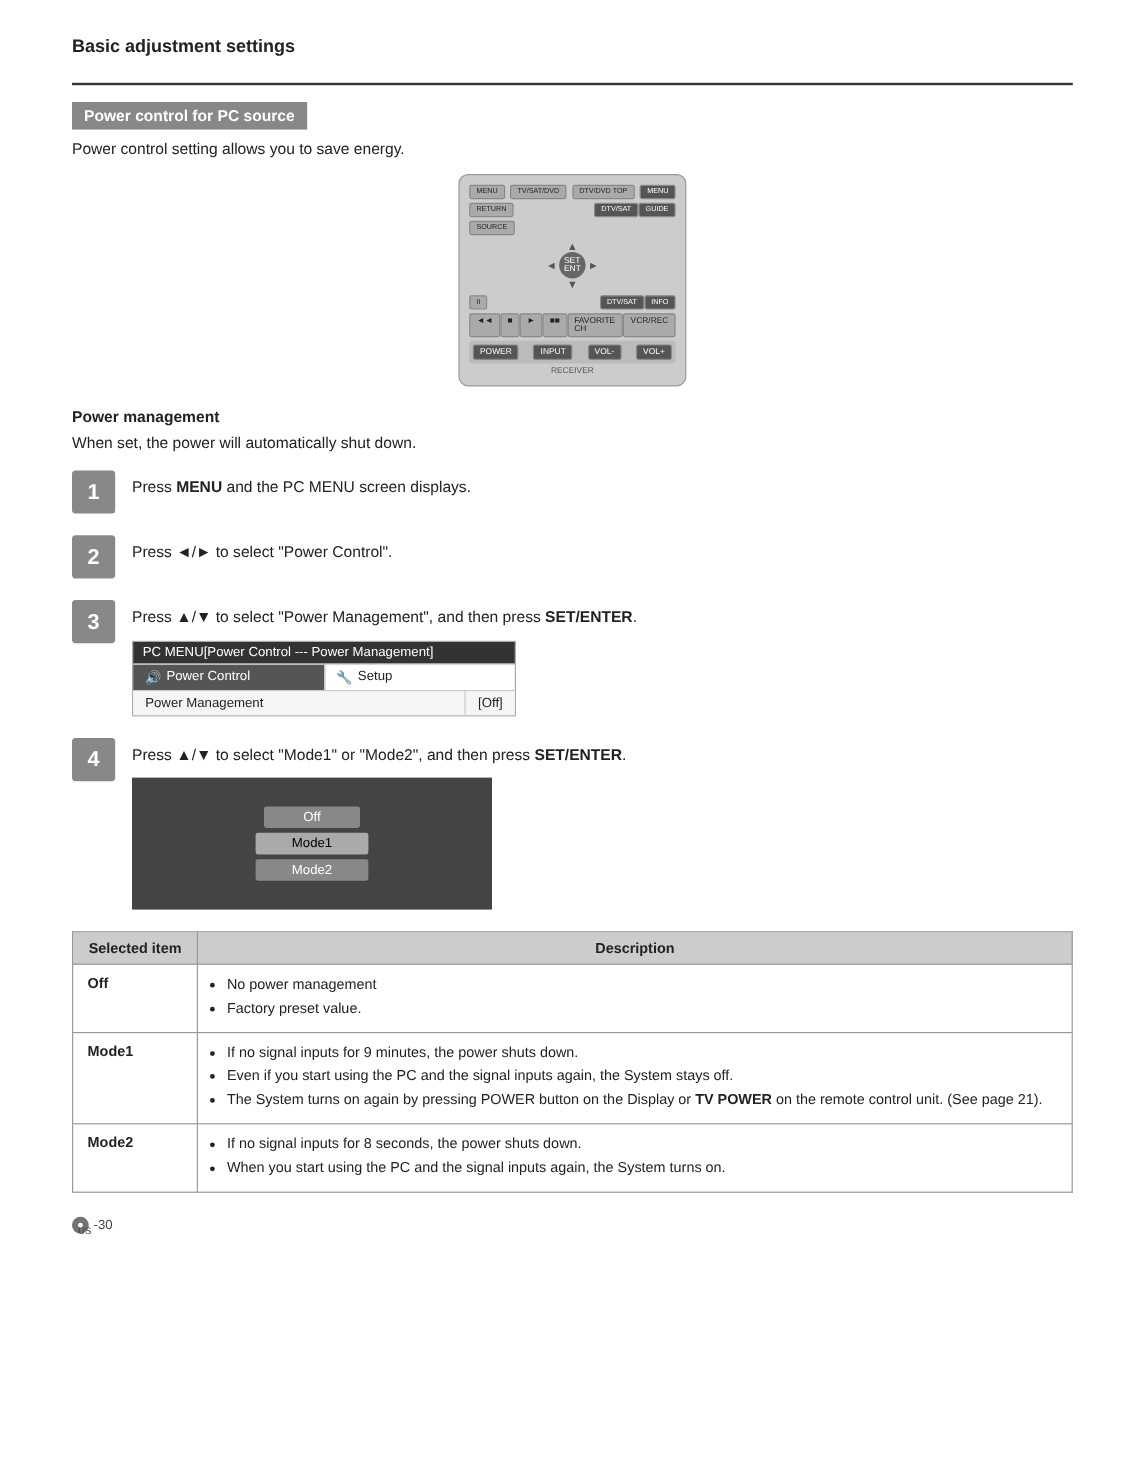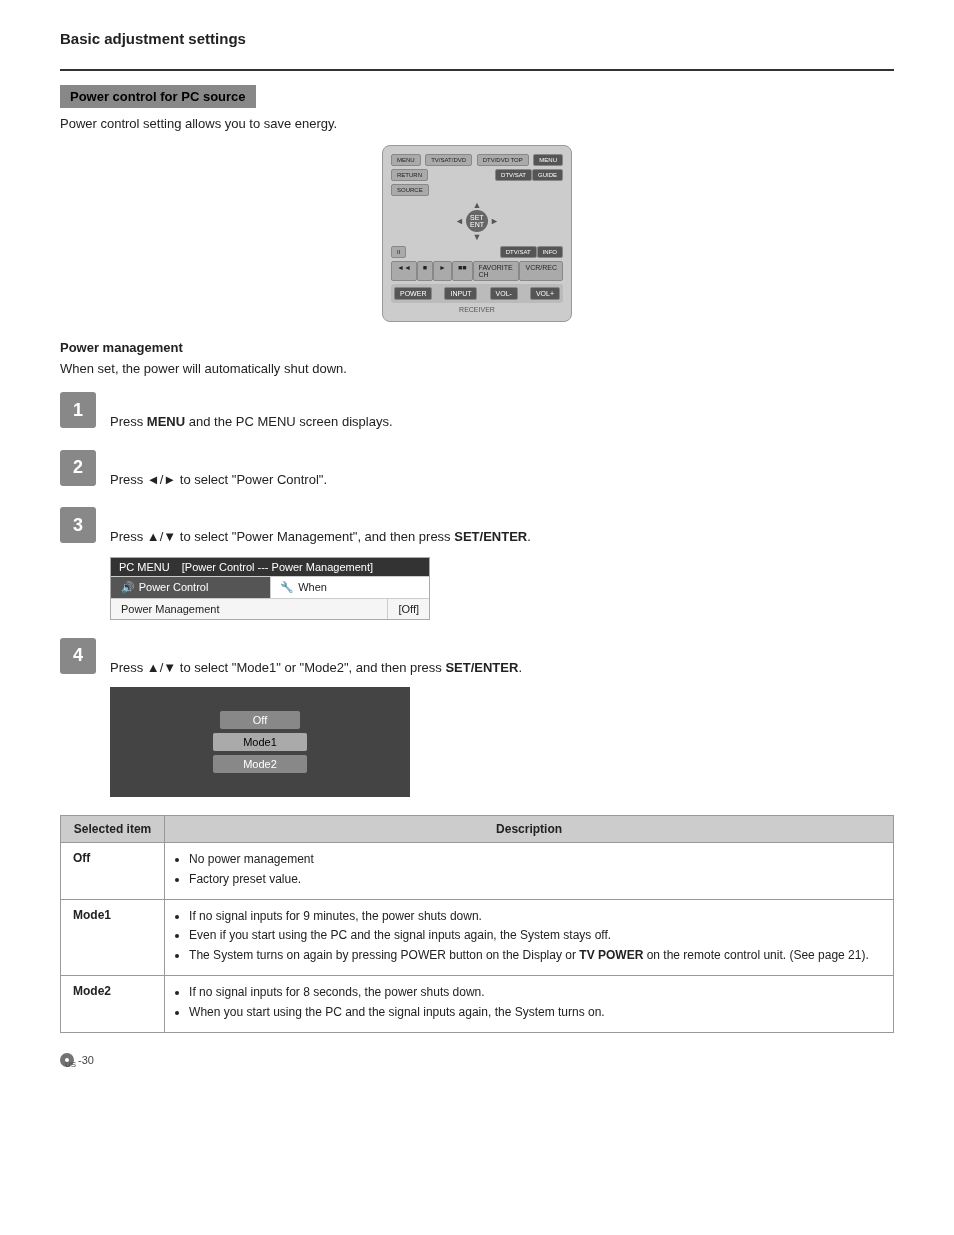--- a/index.html
+++ b/index.html
@@ -16,21 +16,21 @@
     .page-title {
       font-size: 15px;
       font-weight: bold;
       border-bottom: 2px solid #333;
       padding-bottom: 22px;
       margin-bottom: 14px;
     }
 
     .section-header {
       background: #888;
-      color: #000000;
+      color: #ffffff;
       font-weight: bold;
       font-size: 13px;
       padding: 4px 10px;
       display: inline-block;
       margin-bottom: 8px;
     }
 
     .intro-text {
       font-size: 13px;
       margin-bottom: 14px;
@@ -113,42 +113,41 @@
     }
 
     .step-content {
       flex: 1;
       padding-top: 4px;
     }
 
     .step-content p {
       font-size: 13px;
       line-height: 1.5;
-      margin-top: 16px;
     }
 
     .step-content strong {
       font-weight: bold;
     }
 
     
     .pc-menu-box {
       margin-top: 8px;
       border: 1px solid #aaa;
       font-size: 11px;
       width: 320px;
     }
 
     .pc-menu-header {
       background: #333;
       color: #fff;
       padding: 3px 8px;
       font-size: 11px;
       display: flex;
-      gap: 12px;
+      gap: 0;
     }
 
     .pc-menu-row {
       display: flex;
       border-top: 1px solid #ccc;
     }
 
     .pc-menu-cell {
       padding: 4px 10px;
       flex: 1;
@@ -369,21 +368,21 @@
           <span>PC MENU</span>
           <span>[Power Control --- Power Management]</span>
         </div>
         <div class="pc-menu-row">
           <div class="pc-menu-cell pc-menu-highlight">
             <span>🔊</span>
             <span>Power Control</span>
           </div>
           <div class="pc-menu-cell">
             <span>🔧</span>
-            <span>When</span>
+            <span>Setup</span>
           </div>
         </div>
         <div class="pc-menu-subrow">
           <div class="pc-menu-sublabel">Power Management</div>
           <div class="pc-menu-subval">[Off]</div>
         </div>
       </div>
     </div>
   </div>
 

